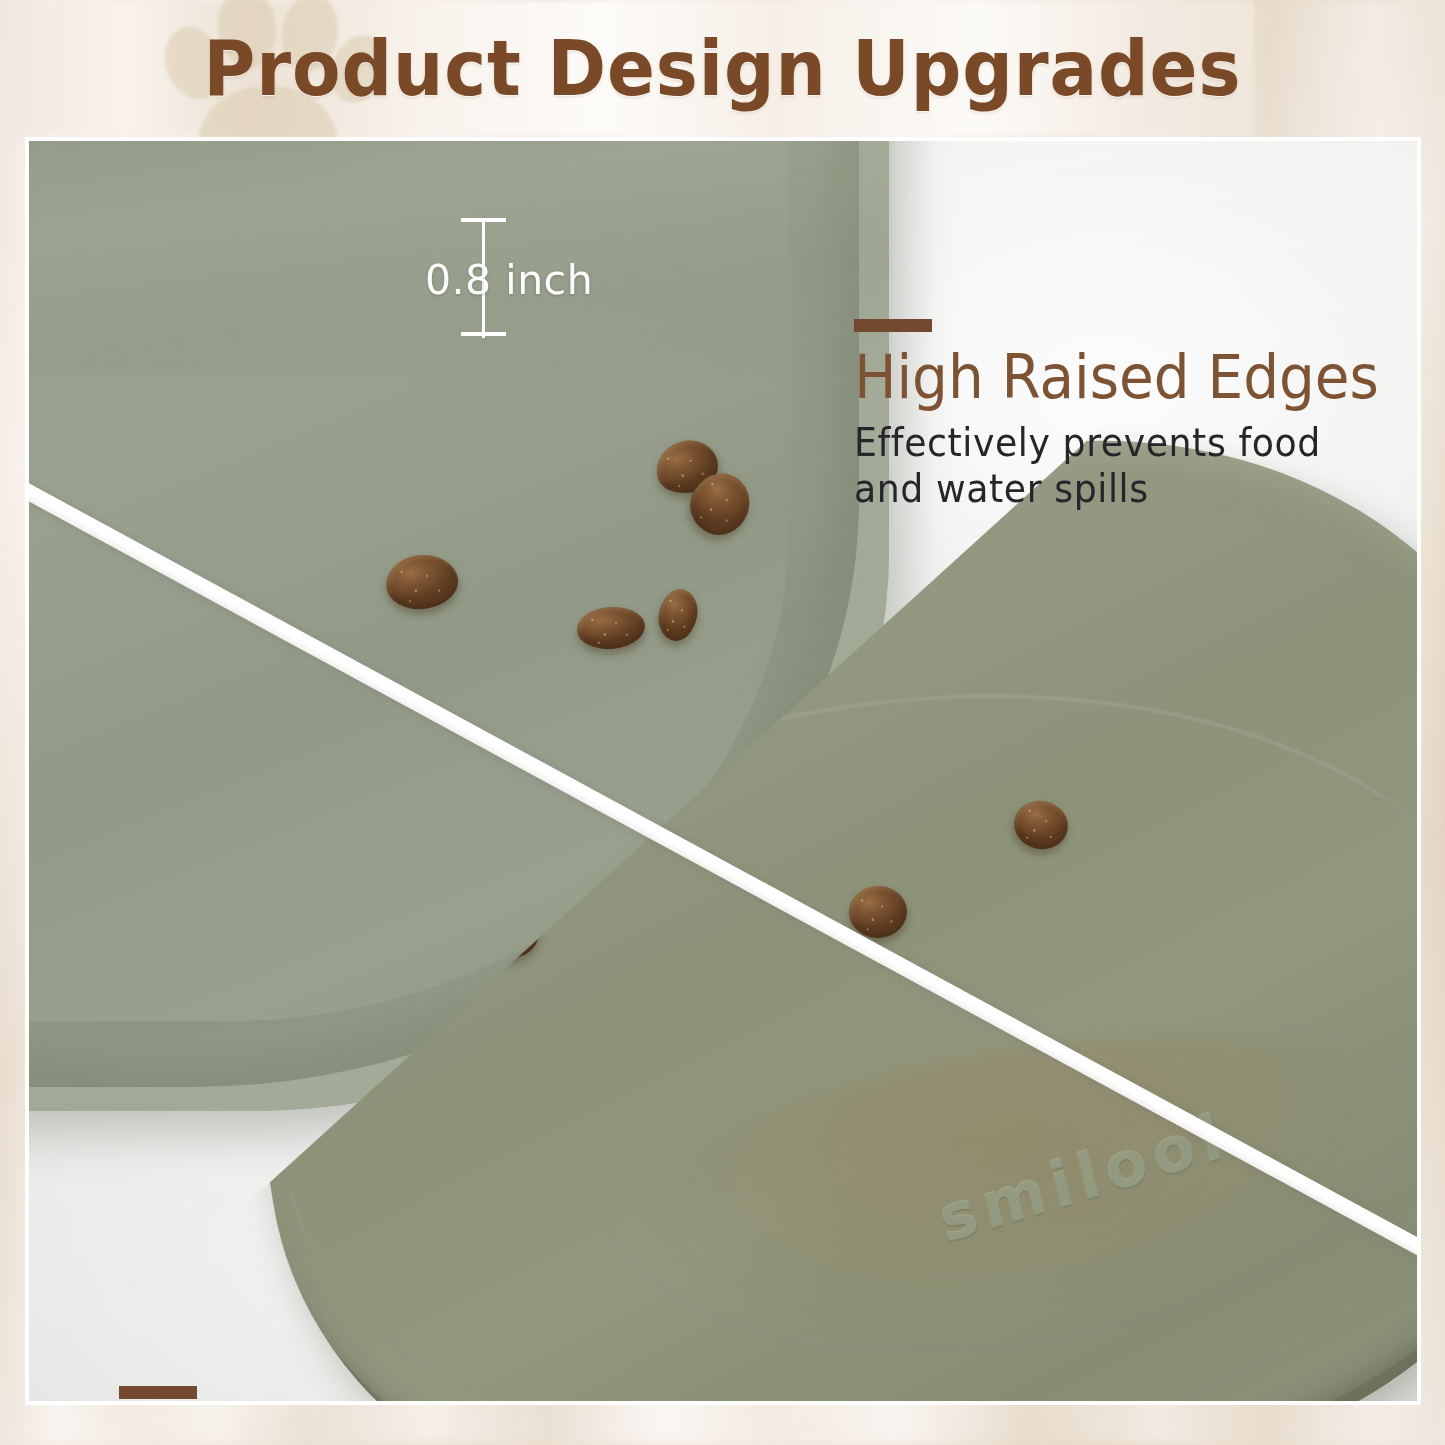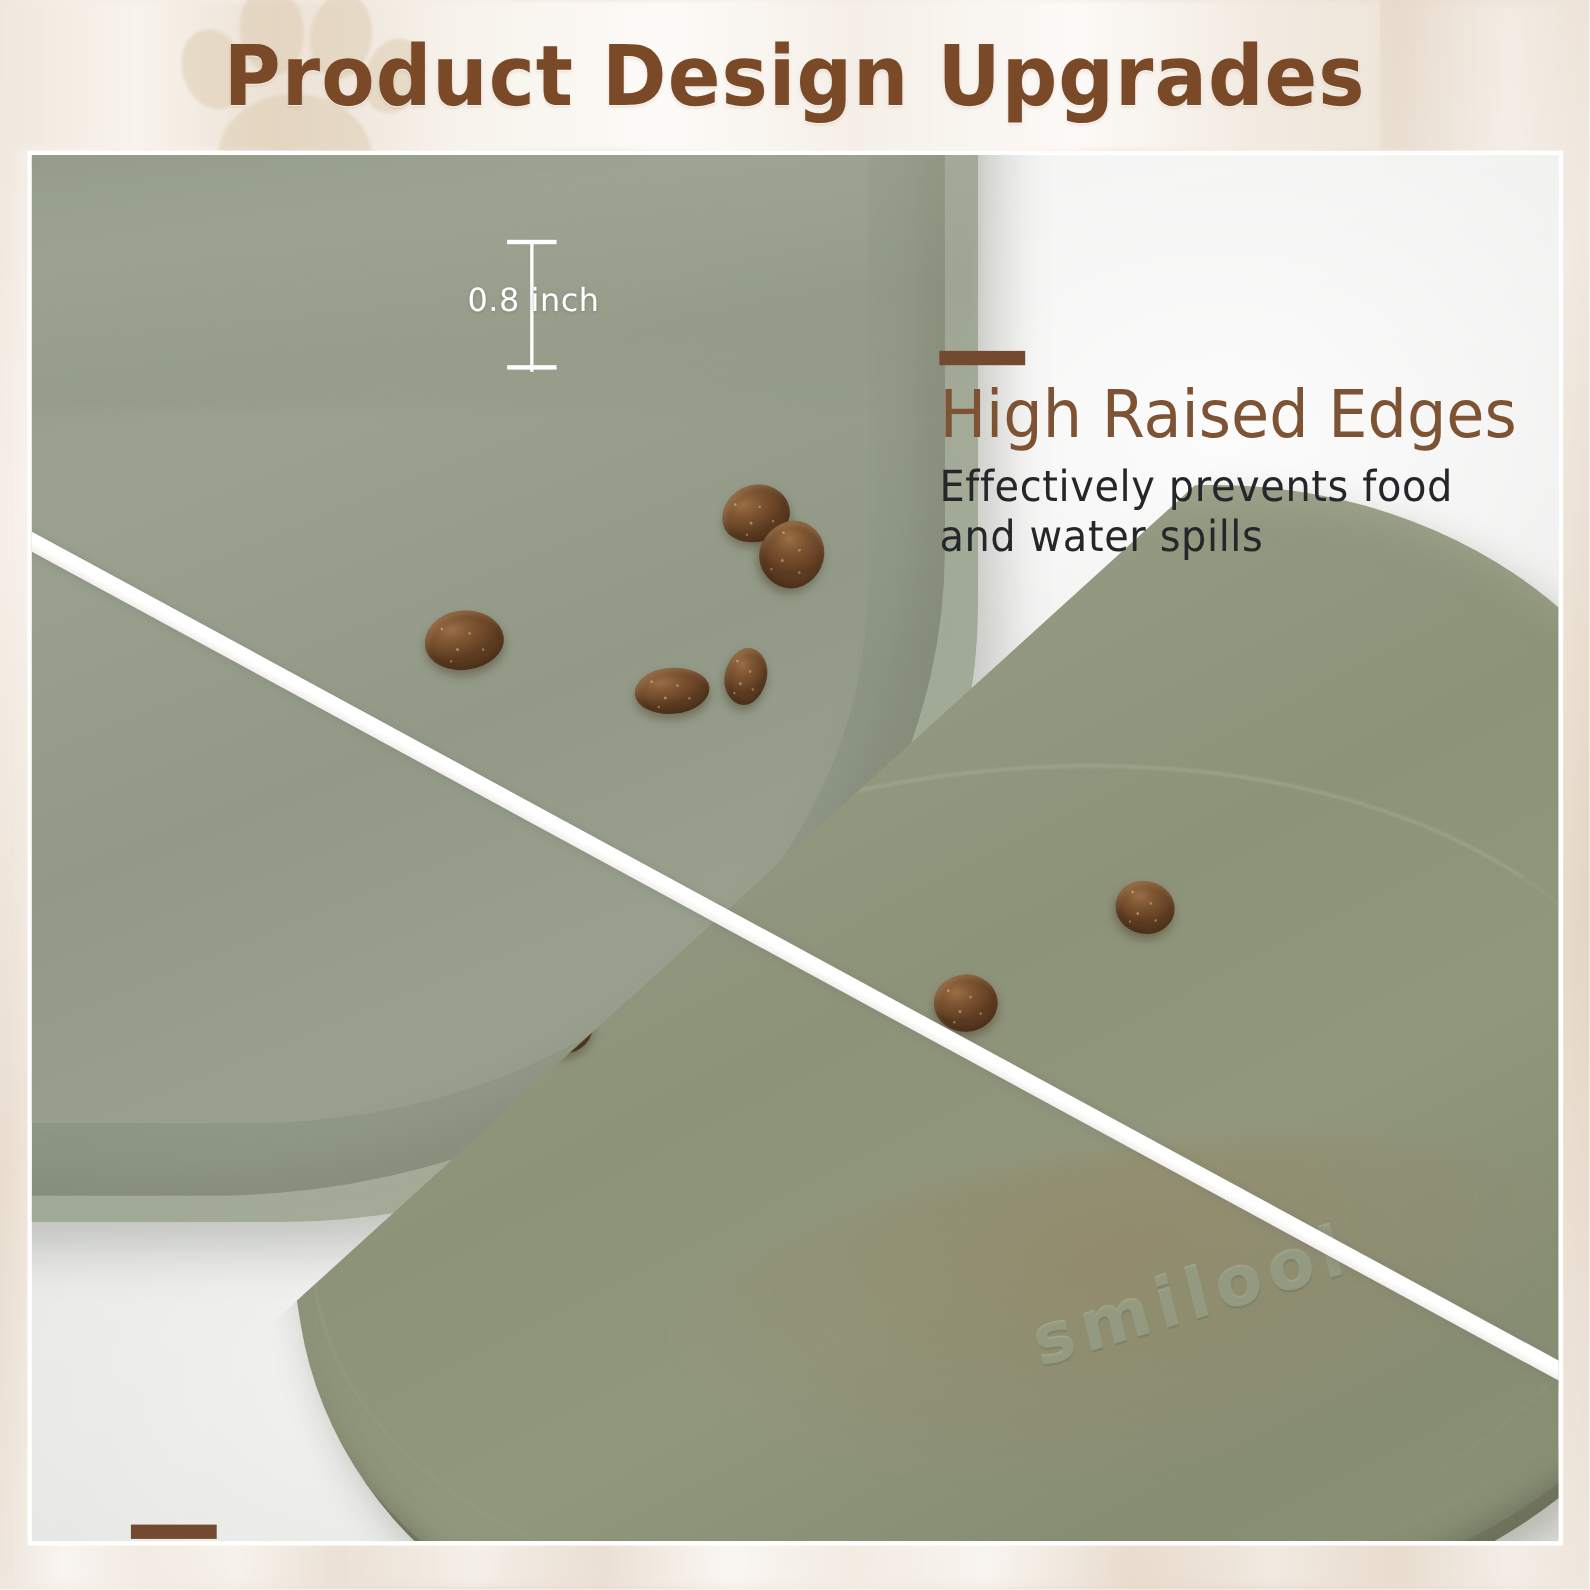--- a/index.html
+++ b/index.html
@@ -274,21 +274,21 @@
   .dim-cap {
     position:absolute; left:34px;
     width:45px; height:4px;
     background:#ffffff;
   }
   .dim-cap.top { top:4px; }
   .dim-cap.bot { top:118px; }
   .dim-label {
     position:absolute; left:-2px; top:42px;
     font-family:"DejaVu Sans", sans-serif;
-    font-size:29px; color:#ffffff;
+    font-size:41px; color:#ffffff;
     letter-spacing:0.5px; white-space:nowrap;
     text-shadow:0 1px 3px rgba(70,75,60,0.35);
   }
 
   
   .callout { position:absolute;margin-left:30px; }
   .rule {
     width:78px; height:13px;
     background:#73492f;
     margin-bottom:14px;

